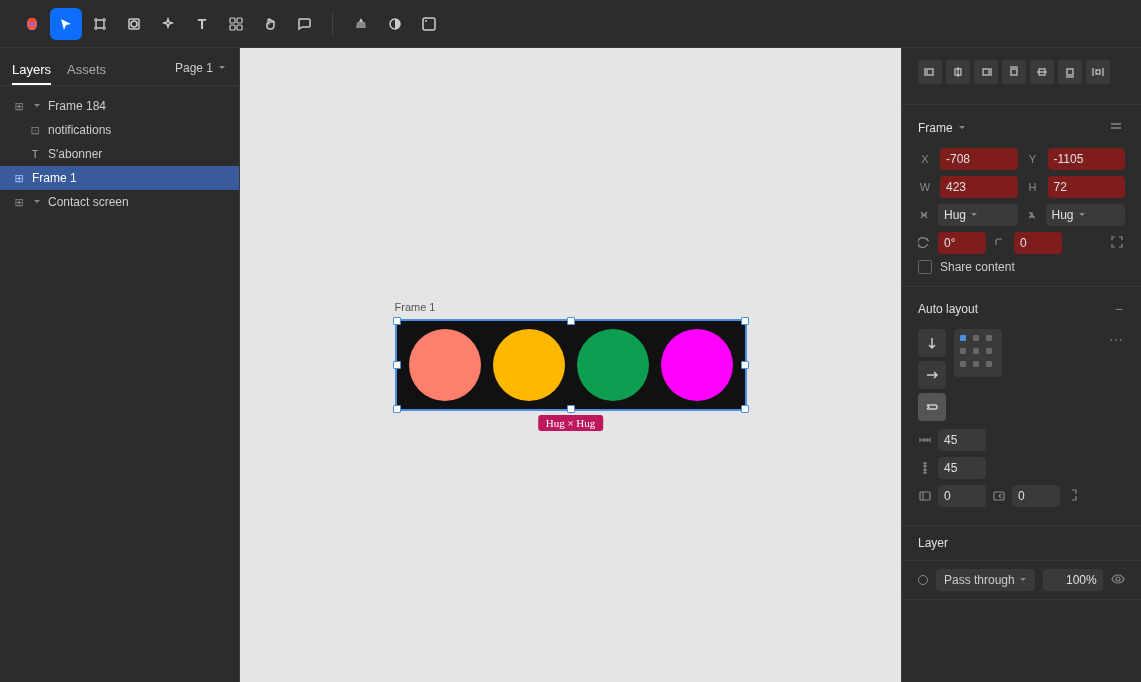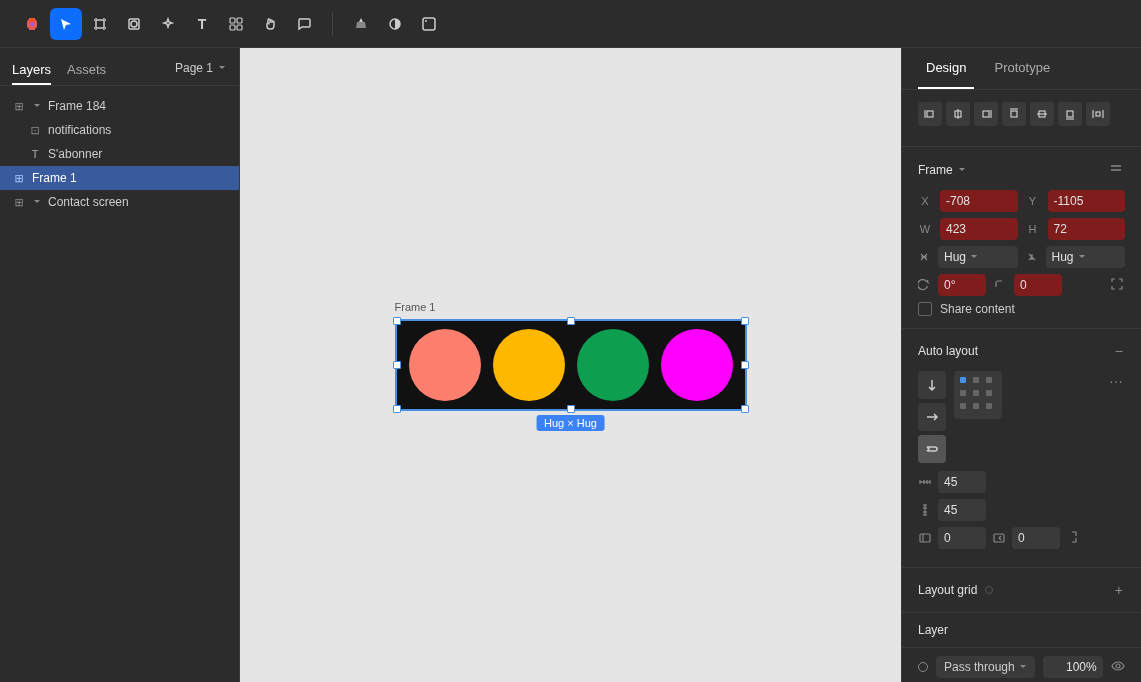--- a/index.html
+++ b/index.html
@@ -195,26 +195,27 @@
       width: 72px;
       height: 72px;
       border-radius: 50%;
       flex-shrink: 0;
     }
     .hug-label {
       position: absolute;
       bottom: -22px;
       left: 50%;
       transform: translateX(-50%);
-      background: #3b82f6;
+      background: #be185d;
       color: white;
       font-size: 11px;
       padding: 2px 8px;
       border-radius: 3px;
       white-space: nowrap;
+      font-family: Liberation Serif, serif;
     }
     
     .handle {
       position: absolute;
       width: 8px;
       height: 8px;
       background: white;
       border: 1px solid #4a90e2;
       border-radius: 1px;
     }
@@ -603,24 +604,20 @@
           <div class="circle" style="background:#0D9E50;"></div>
           <div class="circle" style="background:#FF00FF;"></div>
 
           <div class="hug-label">Hug × Hug</div>
         </div>
       </div>
     </div>
   </div>
 
   <div class="right-panel">
-    <div class="right-tabs">
-      <div class="right-tab active">Design</div>
-      <div class="right-tab">Prototype</div>
-    </div>
 
     <div class="section">
       <div class="align-row">
         <button class="align-btn">
           <svg width="12" height="12" viewBox="0 0 12 12" stroke="currentColor" fill="none" stroke-width="1.2">
             <line x1="1" y1="2" x2="1" y2="10"></line>
               <rect x="3" y="3" width="6" height="6"></rect>
           </svg>
         </button>
         <button class="align-btn">
@@ -811,29 +808,20 @@
         </svg>
         <input class="al-spacing-input" value="0" style="">
         <button class="section-icon-btn">
           <svg width="12" height="12" viewBox="0 0 12 12" stroke="#888" fill="none" stroke-width="1.2">
             <path d="M4 1h4v4M4 11h4V7"></path>
           </svg>
         </button>
       </div>
     </div>
 
-    <div class="section">
-      <div class="layout-grid-row">
-        <span class="section-title">
-          <span>Layout grid</span>
-          <span style="width:8px;height:8px;border-radius:50%;border:1px solid #555;display:inline-block;margin-left:4px;"></span>
-        </span>
-        <button class="section-icon-btn">+</button>
-      </div>
-    </div>
 
     <div class="layer-section">
       <span style="font-size:12px;color:#e0e0e0;font-weight:500;min-width:36px;">Layer</span>
     </div>
     <div style="display:flex;align-items:center;gap:8px;padding:8px 16px;border-bottom:1px solid #3a3a3a;">
       <div class="layer-dot"></div>
       <button class="layer-mode-btn">
         <span>Pass through</span>
         <svg width="8" height="8" viewBox="0 0 8 8" fill="#888">
             <path d="M1 2l3 3 3-3z"></path>

